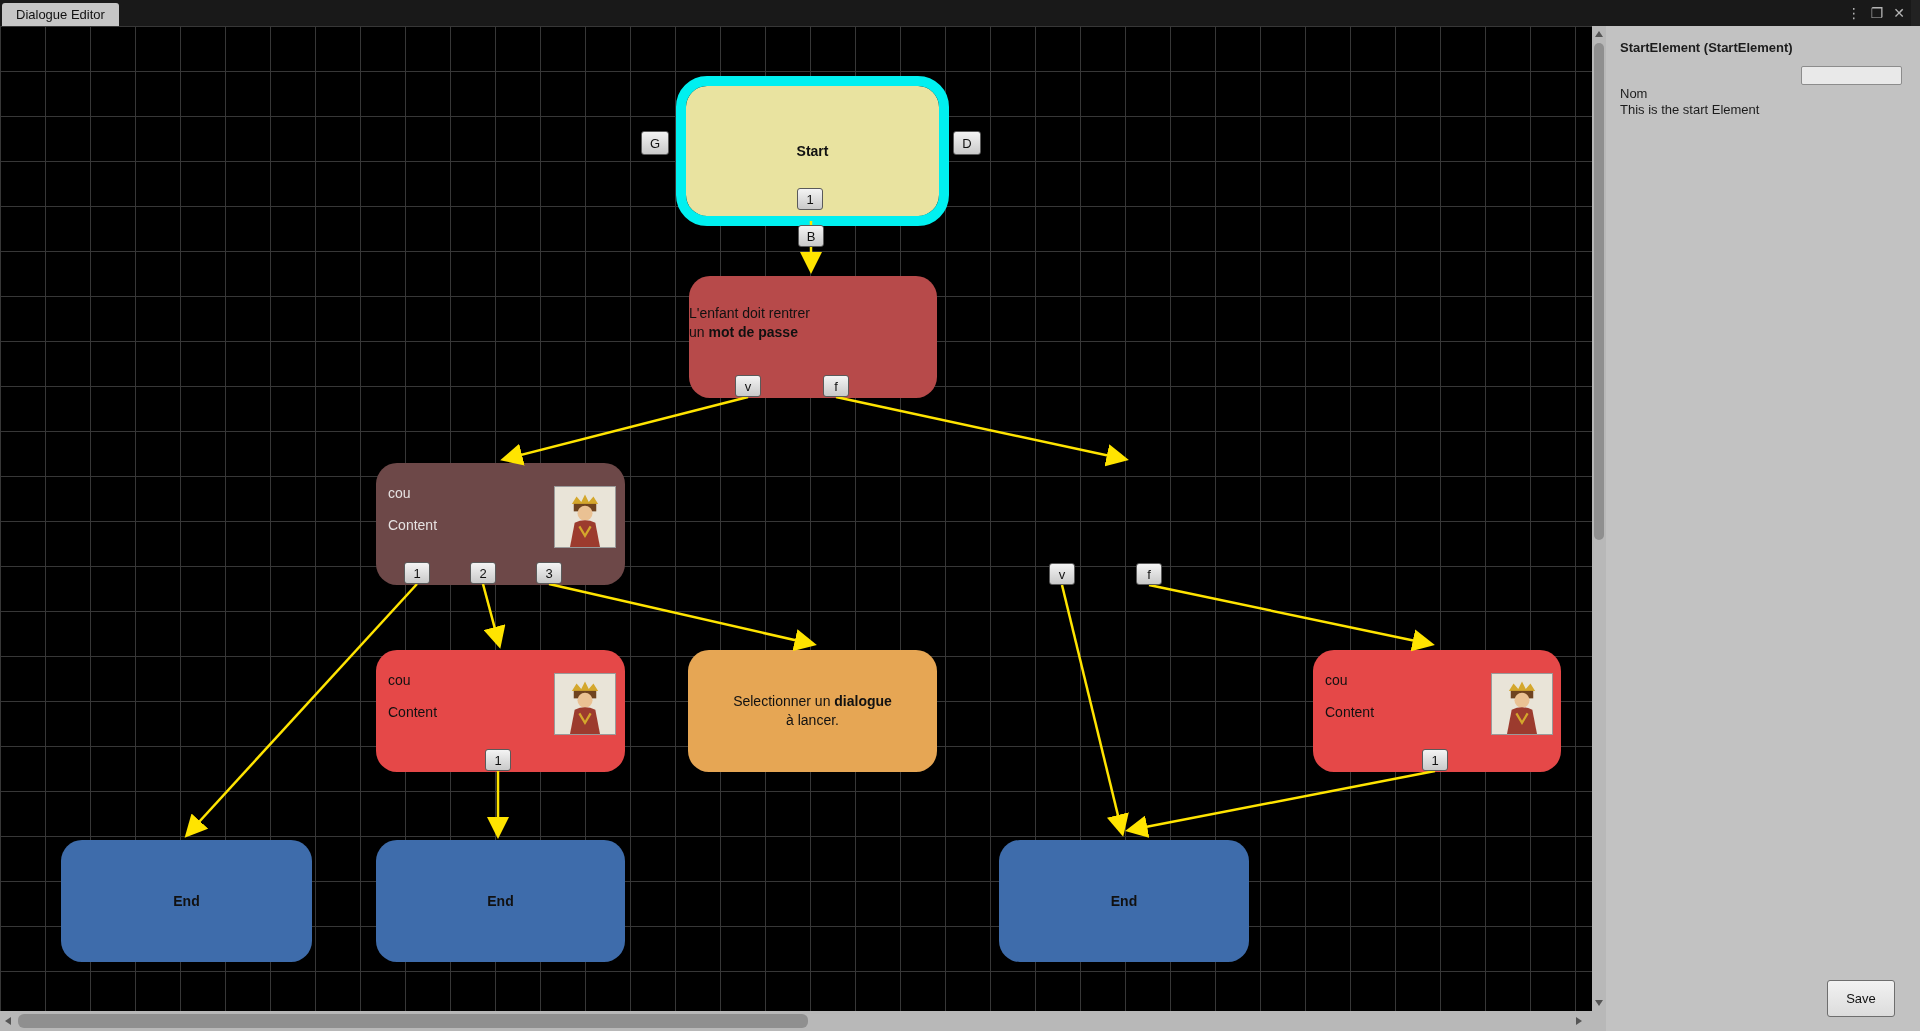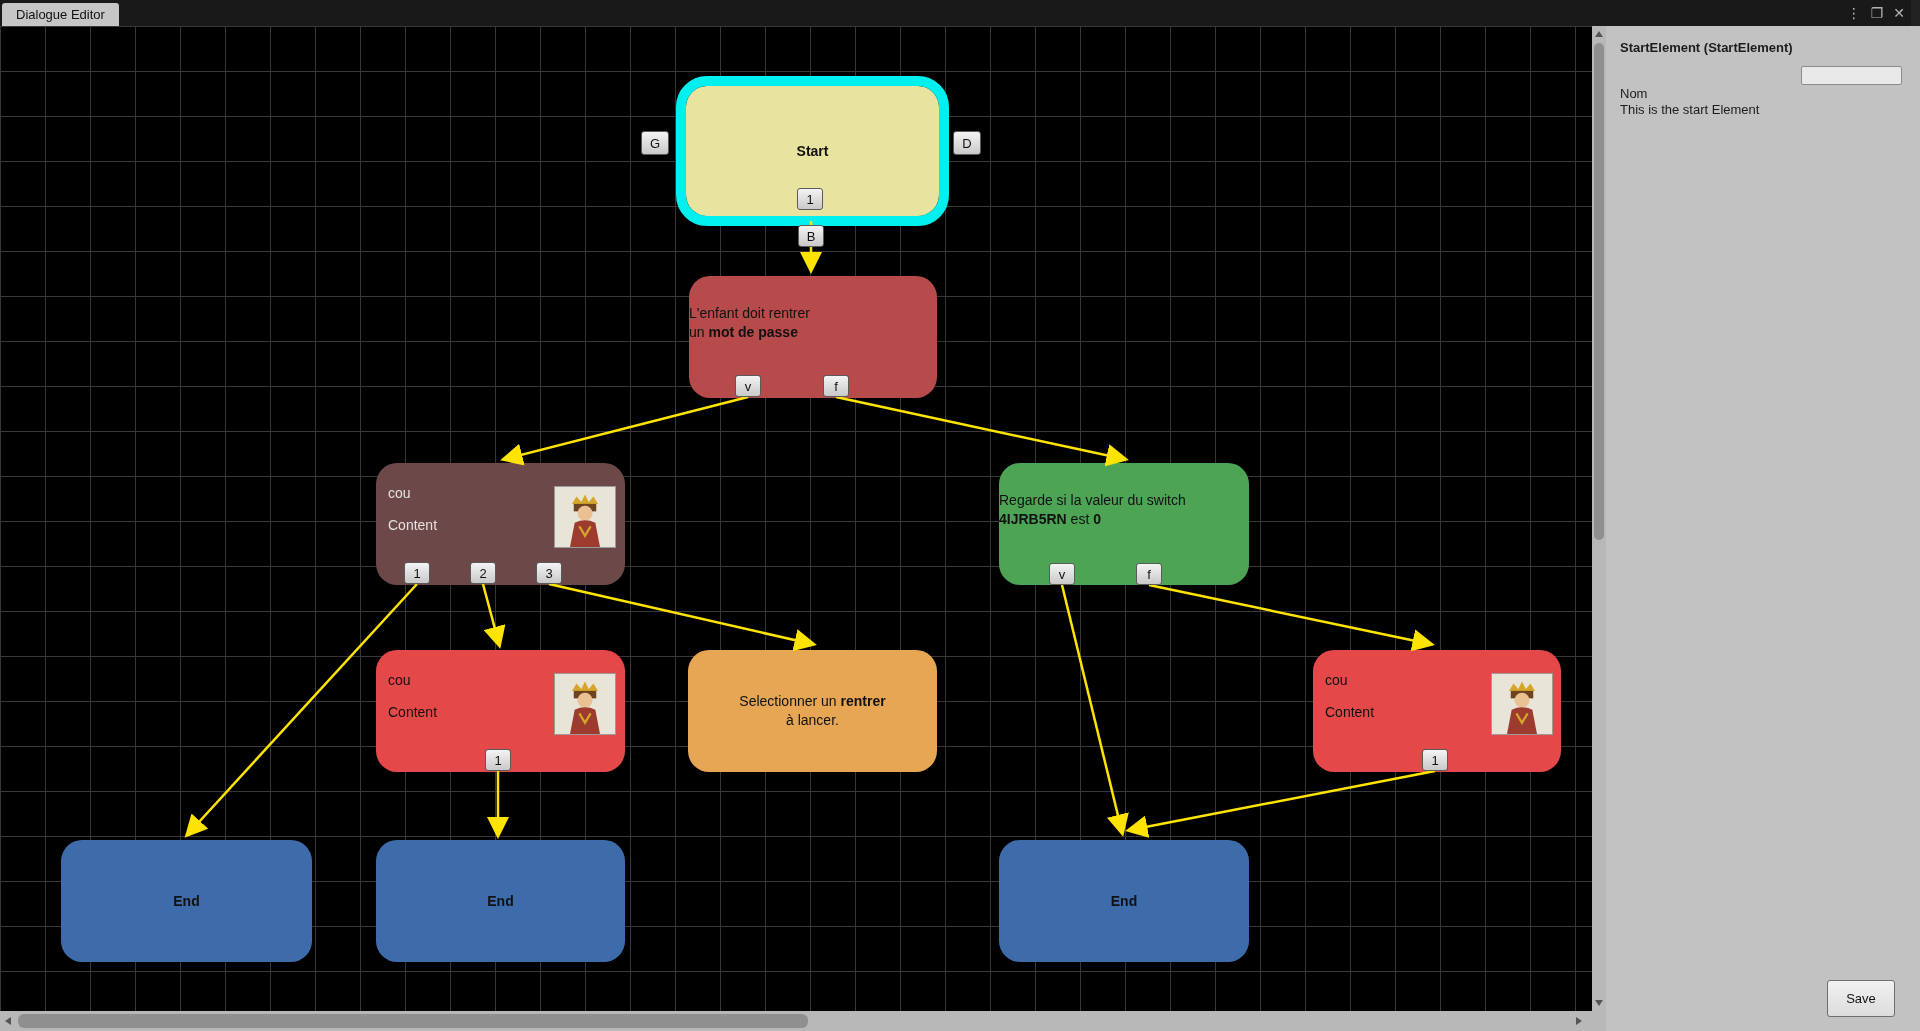--- a/index.html
+++ b/index.html
@@ -104,43 +104,39 @@
         <rect width="32" height="32" fill="#e9e4d8"></rect>
         <path d="M9 9 L11.5 5 L14 8 L16 4 L18 8 L20.5 5 L23 9 Z" fill="#d4a72c"></path>
         <path d="M10 9 h12 v4 h-12 z" fill="#6e4320"></path>
         <circle cx="16" cy="14" r="4" fill="#eac193"></circle>
         <path d="M8 32 L10.5 19 Q16 16.5 21.5 19 L24 32 Z" fill="#9c3b2e"></path>
         <path d="M13 21 L16 26 L19 21" stroke="#d4a72c" stroke-width="1.2" fill="none"></path>
       </svg>
     </div>
   </div>
 
-  <div class="node toptext n-switch">
-    <div>Regarde si la valeur du switch</div>
-    <div><b>4IJRB5RN</b><span> est </span><b>0</b></div>
-  </div>
 
   <div class="node n-dmid">
     <div class="speaker">cou</div>
     <div class="contentlb">Content</div>
     <div class="portrait">
       <svg viewBox="0 0 32 32">
         <rect width="32" height="32" fill="#e9e4d8"></rect>
         <path d="M9 9 L11.5 5 L14 8 L16 4 L18 8 L20.5 5 L23 9 Z" fill="#d4a72c"></path>
         <path d="M10 9 h12 v4 h-12 z" fill="#6e4320"></path>
         <circle cx="16" cy="14" r="4" fill="#eac193"></circle>
         <path d="M8 32 L10.5 19 Q16 16.5 21.5 19 L24 32 Z" fill="#9c3b2e"></path>
         <path d="M13 21 L16 26 L19 21" stroke="#d4a72c" stroke-width="1.2" fill="none"></path>
       </svg>
     </div>
   </div>
 
   <div class="node centered n-select">
     <div>
-      <span>Selectionner un </span><b>rentrer</b><br>
+      <span>Selectionner un </span><b>dialogue</b><br>
       <span>à lancer.</span>
     </div>
   </div>
 
   <div class="node n-dright">
     <div class="speaker">cou</div>
     <div class="contentlb">Content</div>
     <div class="portrait">
       <svg viewBox="0 0 32 32">
         <rect width="32" height="32" fill="#e9e4d8"></rect>

